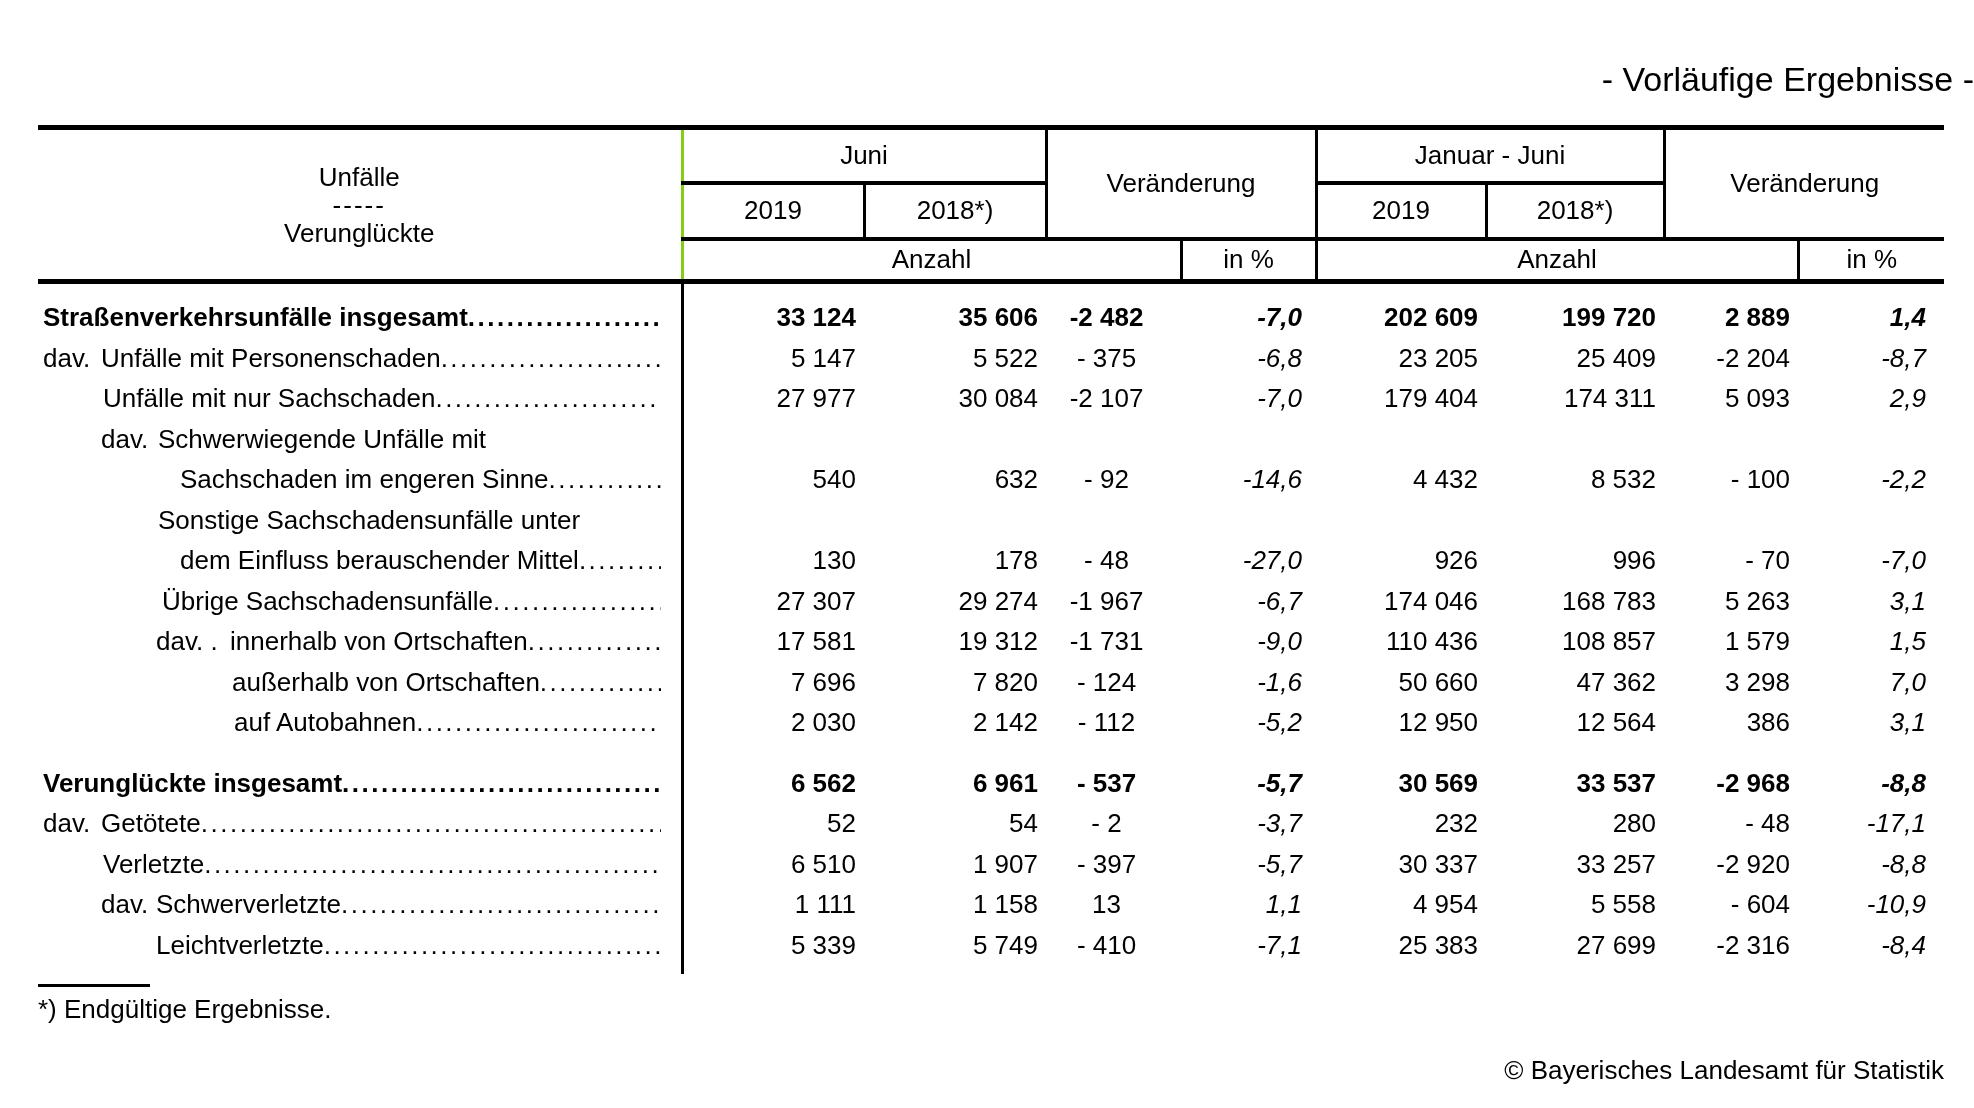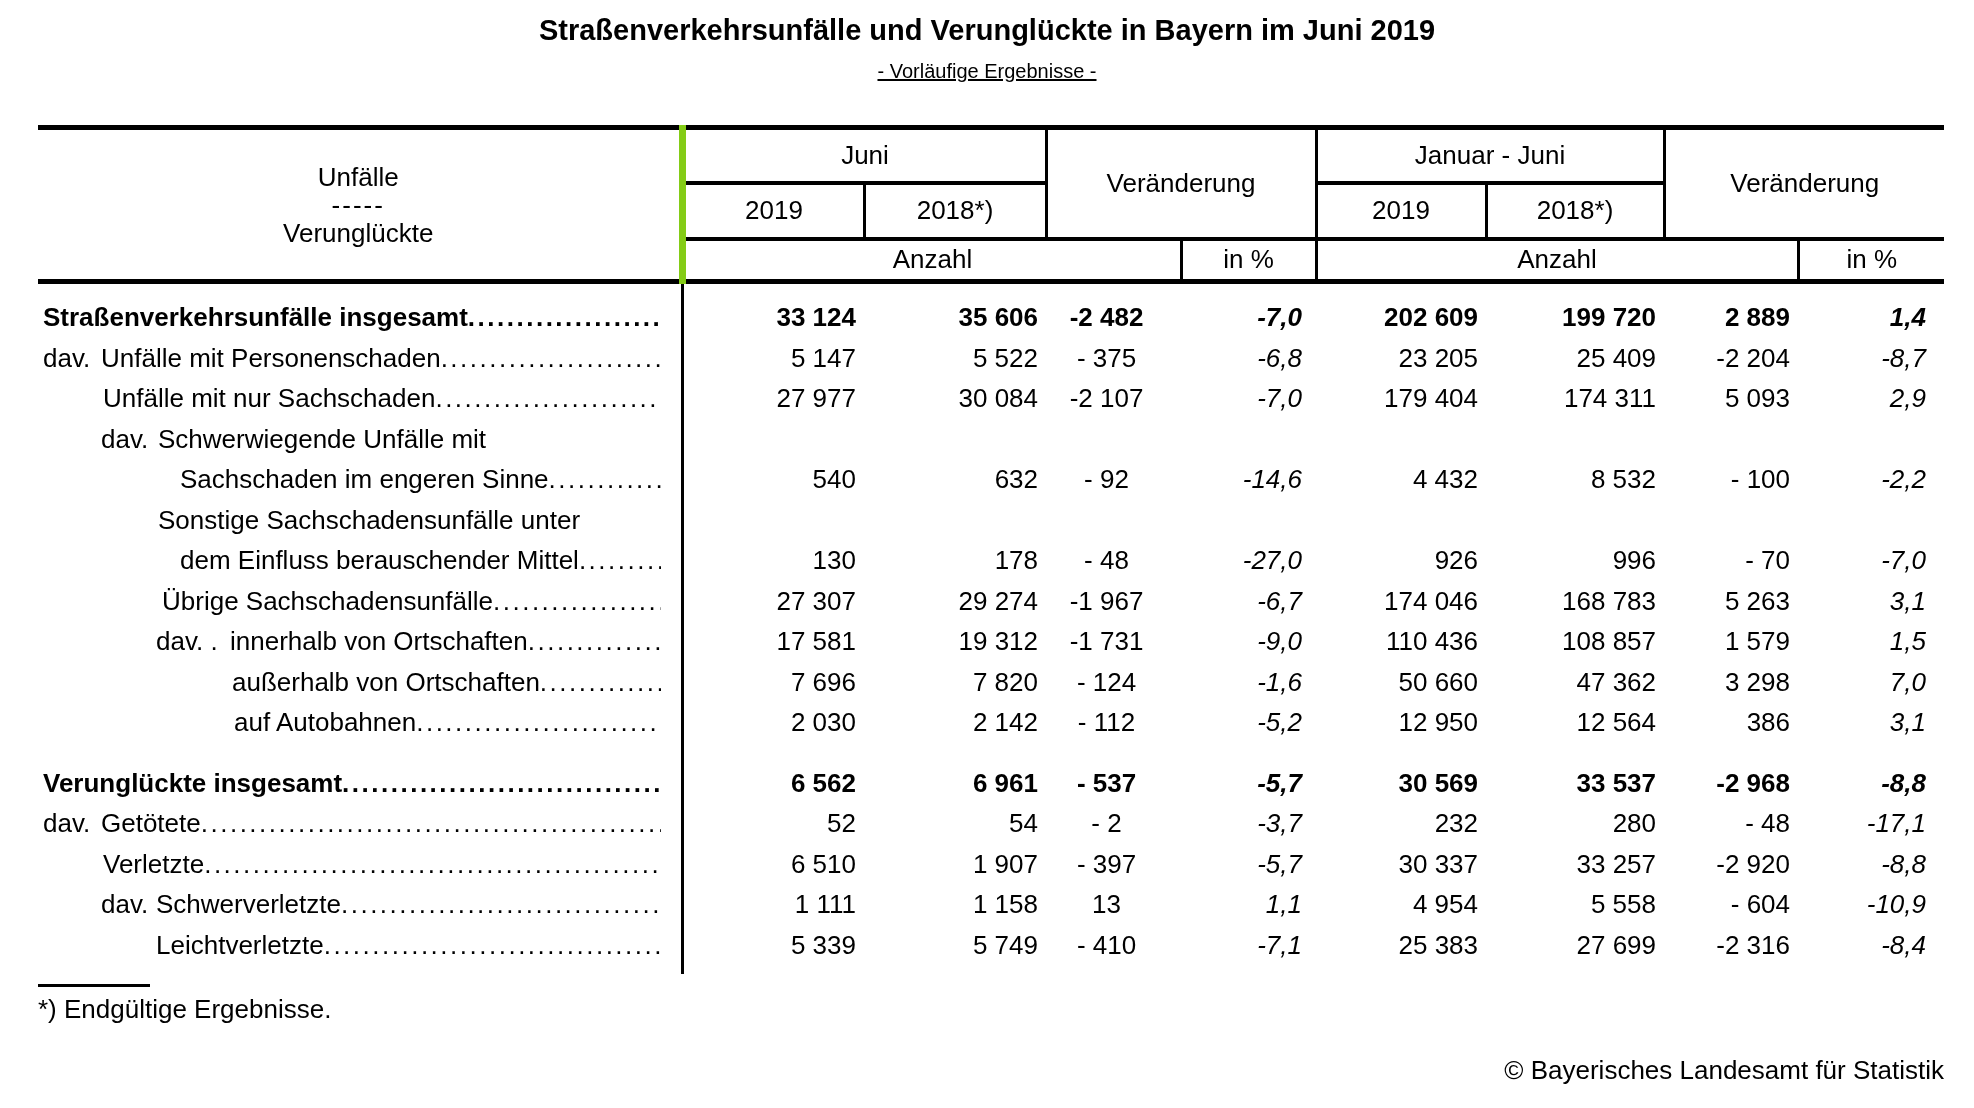--- a/index.html
+++ b/index.html
@@ -1,32 +1,32 @@
 <!DOCTYPE html>
 <html><head>
 <meta charset="utf-8">
 <style>
   html,body{margin:0;padding:0;background:#fff;}
   #page{position:relative;width:1974px;height:1108px;background:#ffffff;
         font-family:"Liberation Sans","DejaVu Sans",sans-serif;color:#000;overflow:hidden;}
 
   .title{position:absolute;top:14px;left:0;width:100%;text-align:center;
          font-size:29px;font-weight:bold;}
-  .subtitle{position:absolute;top:60px;left:0;width:100%;text-align:center;font-size:20px;text-decoration:underline;}
+  .subtitle{position:absolute;top:60px;left:0;width:100%;text-align:right;font-size:34px;}
 
   #tbl-wrap{position:absolute;left:38px;top:125px;}
   table{border-collapse:collapse;table-layout:fixed;width:1906px;
         border-top:5px solid #000;font-size:26px;}
   col.c1{width:644px}col.c2{width:182px}col.c3{width:182px}col.c4{width:135px}
   col.c5{width:135px}col.c6{width:170px}col.c7{width:178px}col.c8{width:134px}col.c9{width:146px}
 
   th{font-weight:normal;font-size:26px;text-align:center;vertical-align:middle;padding:0;}
   tr.ha{height:55px}tr.hb{height:56px}tr.hc{height:43px}
 
-  .labhead{border-right:7px solid #84cc16;border-bottom:5px solid #000;}
+  .labhead{border-right:3px solid #84cc16;border-bottom:5px solid #000;}
   .labhead div{line-height:28px;}
   .dashes{letter-spacing:2px;}
   .juni,.janjuni{border-bottom:4px solid #000;}
   .janjuni,.vchg2{border-left:3px solid #000;}
   .vchg{border-left:3px solid #000;}
   .vchg,.vchg2{border-bottom:4px solid #000;}
   tr.hb th{border-bottom:4px solid #000;}
   .bl{border-left:3px solid #000;}
   tr.hc th{border-bottom:5px solid #000;}
 
@@ -53,21 +53,20 @@
 
   .footrule{position:absolute;left:38px;top:984px;width:112px;border-top:3px solid #000;}
   .footnote{position:absolute;left:38px;top:994px;font-size:26px;}
   .copyright{position:absolute;right:30px;top:1055px;font-size:26px;}
 </style>
 </head>
 <body>
 
 <div id="page">
 
-  <div class="title">Straßenverkehrsunfälle und Verunglückte in Bayern im Juni 2019</div>
   <div class="subtitle">- Vorläufige Ergebnisse -</div>
 
   <div id="tbl-wrap">
   <table>
     <colgroup>
       <col class="c1">
           <col class="c2">
           <col class="c3">
           <col class="c4">
           <col class="c5">

